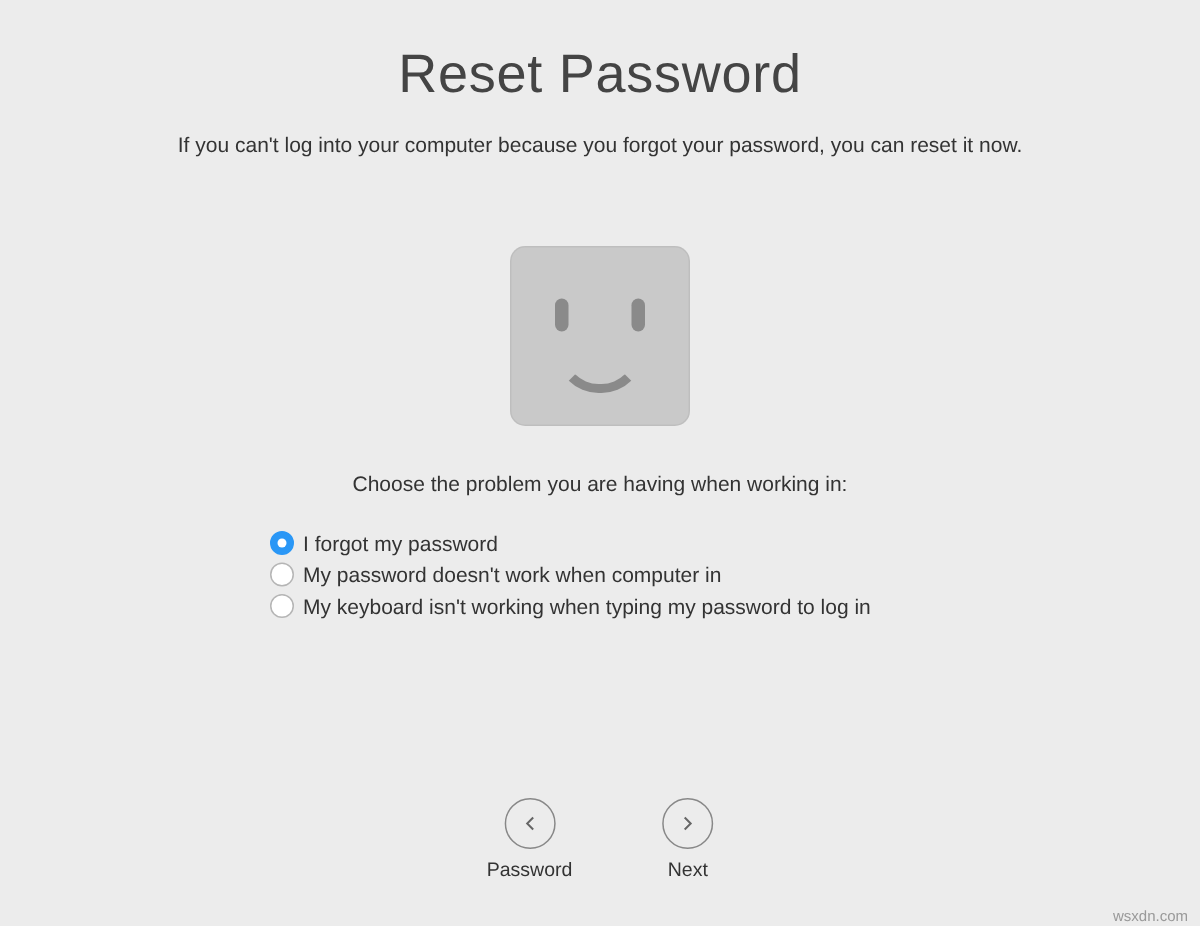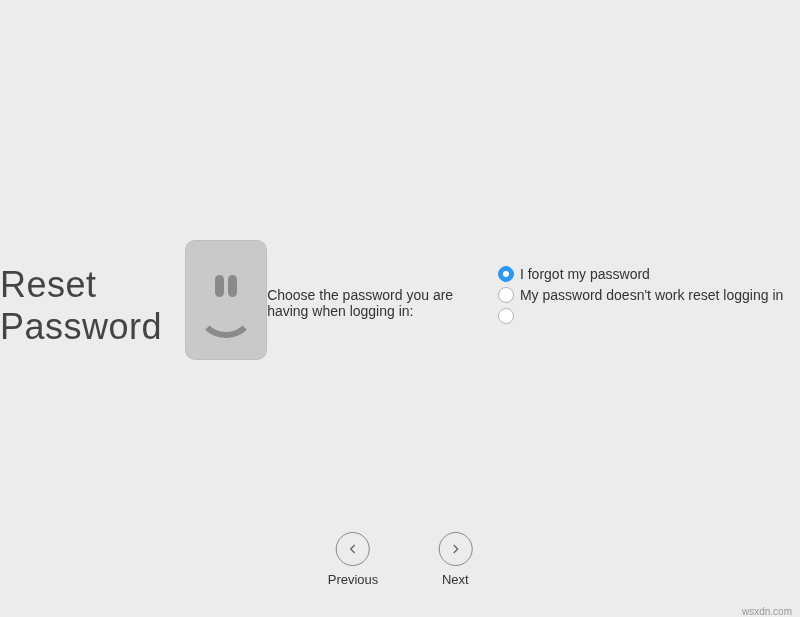--- a/index.html
+++ b/index.html
@@ -13,23 +13,23 @@
       background: #ececec;
       font-family: -apple-system, "Helvetica Neue", Helvetica, Arial, sans-serif;
       color: #333;
       position: relative;
       overflow: hidden;
     }
     .container {
       width: 100%;
       height: 100%;
       display: flex;
-      flex-direction: row;
-      align-items: center;
-      padding-top: 12px;
+      flex-direction: column;
+      align-items: center;
+      padding-top: 28px;
     }
     .title {
       font-size: 36px;
       font-weight: 300;
       color: #444;
       letter-spacing: 0.5px;
       margin-bottom: 18px;
     }
     .subtitle {
       font-size: 14px;
@@ -154,51 +154,53 @@
       right: 8px;
       font-size: 10px;
       color: #999;
     }
   </style>
 </head>
 <body>
 
 <div class="container">
   <h1 class="title">Reset Password</h1>
+  <p class="subtitle">If you can't log into your computer because you forgot your password, you can reset it now.</p>
 
   <div class="finder-icon">
     <div class="eye-left"></div>
     <div class="eye-right"></div>
     <div class="mouth"></div>
   </div>
 
-  <p class="prompt">Choose the password you are having when logging in:</p>
+  <p class="prompt">Choose the problem you are having when working in:</p>
 
   <div class="options">
     <div class="option">
       <div class="radio selected"></div>
       <span class="option-label">I forgot my password</span>
     </div>
     <div class="option">
       <div class="radio"></div>
-      <span class="option-label">My password doesn't work reset logging in</span>
+      <span class="option-label">My password doesn't work when computer in</span>
     </div>
     <div class="option">
       <div class="radio"></div>
+      <span class="option-label">My keyboard isn't working when typing my password to log in</span>
     </div>
   </div>
 
   <div class="nav">
     <div class="nav-button">
       <div class="nav-circle">
         <svg viewBox="0 0 24 24">
             <path d="M15 6l-6 6 6 6"></path>
           </svg>
       </div>
-      <span class="nav-label">Previous</span>
+      <span class="nav-label">Password</span>
     </div>
     <div class="nav-button">
       <div class="nav-circle">
         <svg viewBox="0 0 24 24">
             <path d="M9 6l6 6-6 6"></path>
           </svg>
       </div>
       <span class="nav-label">Next</span>
     </div>
   </div>

